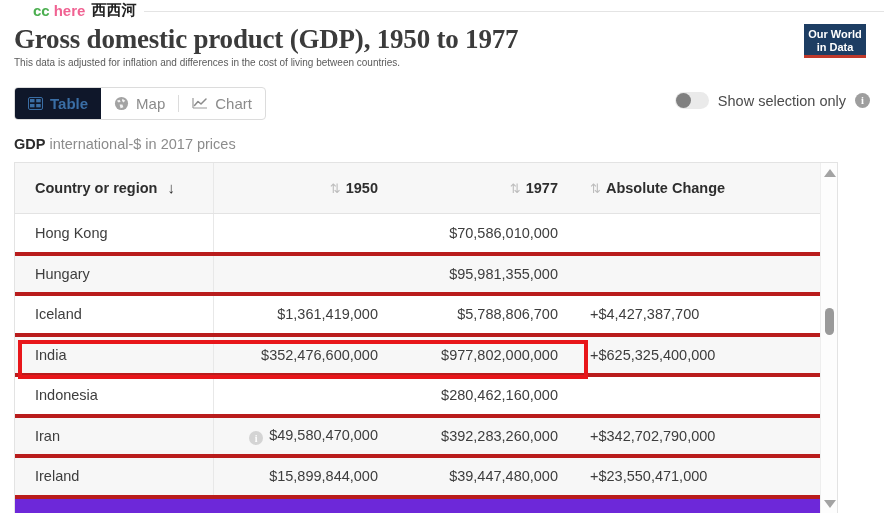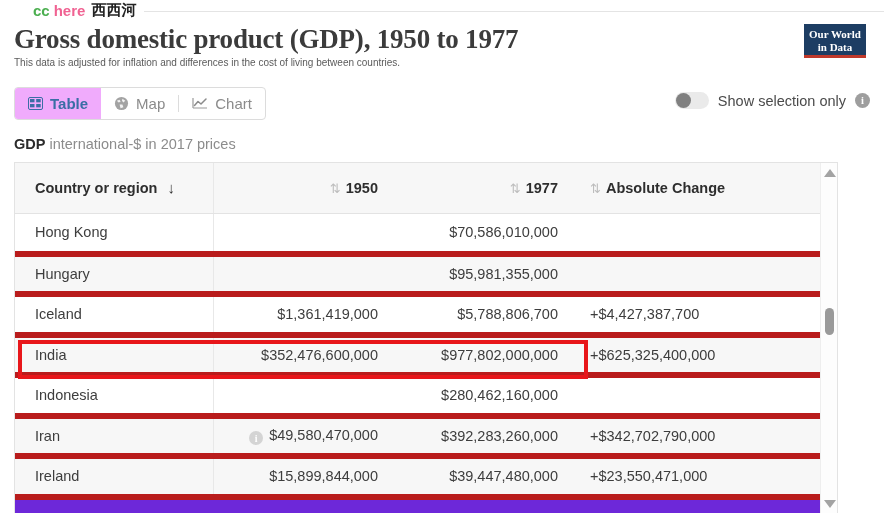--- a/index.html
+++ b/index.html
@@ -42,38 +42,37 @@
   }
 
   
   .owid {
     position: absolute; right: 18px; top: 24px;
     width: 62px; height: 34px;
     background: #1d3d63; border-bottom: 3px solid #c0392b;
     color: #fff; font-size: 11px; line-height: 13px;
     font-weight: bold; text-align: center;
     padding-top: 4px;
-    font-family: Liberation Serif, serif;
   }
 
   
   .tabbar {
     position: absolute; left: 14px; top: 87px;
     height: 33px;
     display: flex; align-items: stretch;
     border: 1px solid #dcdcdc; border-radius: 4px;
     background: #fff; overflow: hidden;
   }
   .tab {
     display: flex; align-items: center; gap: 7px;
     padding: 0 13px;
     font-size: 15px; color: #8b8b8b;
     cursor: pointer;
   }
-  .tab.active { background: #f0abfc; color: #3a6ea5; font-weight: bold; }
+  .tab.active { background: #0f172a; color: #3a6ea5; font-weight: bold; }
   .tab-sep { width: 1px; background: #dcdcdc; margin: 7px 0; }
 
   .ico { display: inline-block; line-height: 0; }
 
   
   .toggle-wrap {
     position: absolute; right: 14px; top: 92px;
     display: flex; align-items: center; gap: 9px;
     font-size: 14.5px; color: #4a4a4a;
   }
@@ -130,21 +129,21 @@
   .sort-active { color: #333; font-size: 15px; padding-left: 10px; font-weight: normal; }
   .sort-idle { color: #bdbdbd; font-size: 13px; padding-right: 5px; font-weight: normal; }
 
   tbody tr { height: 40.5px; }
   tbody tr.odd { background: #ffffff; }
   tbody tr.even { background: #f7f7f7; }
   tbody td {
     font-size: 14.5px; color: #3d3d3d;
     white-space: nowrap; padding: 0;
     vertical-align: middle;
-    border-bottom: 6px solid #b91c1c;
+    border-bottom: 4px solid #b91c1c;
   }
   td.country { text-align: left; padding-left: 20px; border-right: 1px solid #e8e8e8; }
   td.num { text-align: right; padding-right: 18px; }
   td.abs { text-align: left; padding-left: 14px; }
   td.num .cellinfo {
     display: inline-flex; align-items: center; justify-content: center;
     width: 14px; height: 14px; border-radius: 50%;
     background: #d4d4d4; color: #fff;
     font-size: 10px; font-weight: bold;
     font-family: "Liberation Serif", serif;

